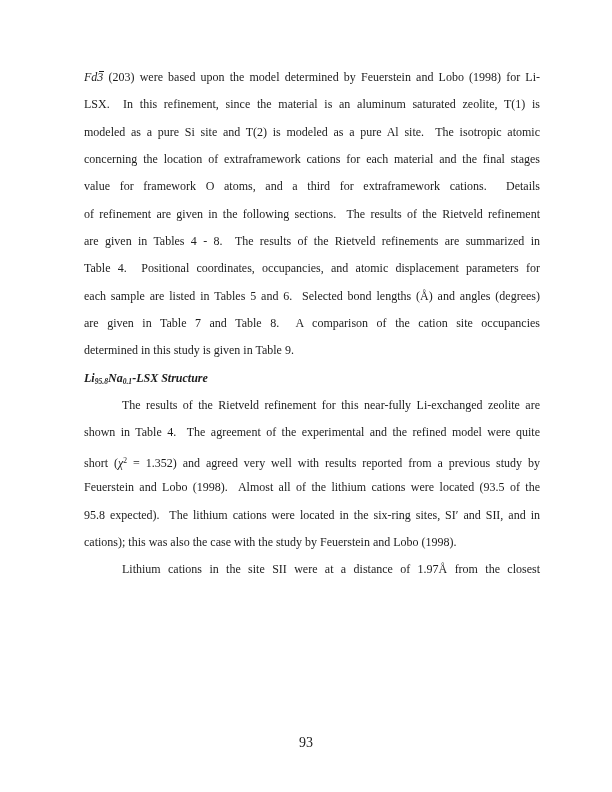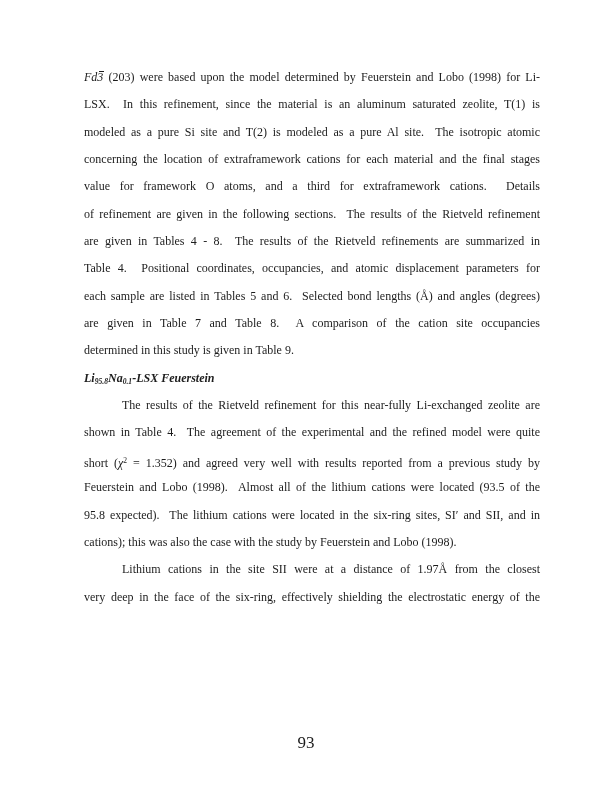--- a/index.html
+++ b/index.html
@@ -53,44 +53,43 @@
     background: #1c1c1c;
   }
   .st-sub { font-size: 7.6px; vertical-align: -1.8px; text-align: right; }
   .st-sup { font-size: 7.6px; vertical-align: 4px; }
   .page-number {
     position: absolute;
     left: 0;
     top: 736px;
     width: 100%;
     text-align: center;
-    font-size: 17px;
+    font-size: 14px;
     line-height: 14px;
   }
 </style>
 </head>
 <body>
 
 <div class="page">
   <div class="text-block">
       <div class="line jst"><span class="st-i">Fd</span><span class="st-ibar">3</span><span> (203) were based upon the model determined by Feuerstein and Lobo (1998) for Li-</span></div>
       <div class="line jst"><span>LSX.&nbsp; In this refinement, since the material is an aluminum saturated zeolite, T(1) is</span></div>
       <div class="line jst"><span>modeled as a pure Si site and T(2) is modeled as a pure Al site.&nbsp; The isotropic atomic</span></div>
       <div class="line jst"><span>concerning the location of extraframework cations for each material and the final stages</span></div>
       <div class="line jst"><span>value for framework O atoms, and a third for extraframework cations.&nbsp; Details</span></div>
       <div class="line jst"><span>of refinement are given in the following sections.&nbsp; The results of the Rietveld refinement</span></div>
       <div class="line jst"><span>are given in Tables 4 - 8.&nbsp; The results of the Rietveld refinements are summarized in</span></div>
       <div class="line jst"><span>Table 4.&nbsp; Positional coordinates, occupancies, and atomic displacement parameters for</span></div>
       <div class="line jst"><span>each sample are listed in Tables 5 and 6.&nbsp; Selected bond lengths (Å) and angles (degrees)</span></div>
       <div class="line jst"><span>are given in Table 7 and Table 8.&nbsp; A comparison of the cation site occupancies</span></div>
       <div class="line"><span>determined in this study is given in Table 9.</span></div>
-      <div class="line heading"><span>Li</span><span class="st-sub">95.8</span><span>Na</span><span class="st-sub">0.1</span><span>-LSX Feuerstein</span></div>
+      <div class="line heading"><span>Li</span><span class="st-sub">95.8</span><span>Na</span><span class="st-sub">0.1</span><span>-LSX Structure</span></div>
       <div class="line jst ind"><span>The results of the Rietveld refinement for this near-fully Li-exchanged zeolite are</span></div>
       <div class="line jst"><span>shown in Table 4.&nbsp; The agreement of the experimental and the refined model were quite</span></div>
       <div class="line jst"><span>short (</span><span class="st-i">χ</span><span class="st-sup">2</span><span> = 1.352) and agreed very well with results reported from a previous study by</span></div>
       <div class="line jst"><span>Feuerstein and Lobo (1998).&nbsp; Almost all of the lithium cations were located (93.5 of the</span></div>
       <div class="line jst"><span>95.8 expected).&nbsp; The lithium cations were located in the six-ring sites, SI′ and SII, and in</span></div>
       <div class="line"><span>cations); this was also the case with the study by Feuerstein and Lobo (1998).</span></div>
       <div class="line jst ind"><span>Lithium cations in the site SII were at a distance of 1.97Å from the closest</span></div>
-      <div class="line jst"><span>very deep in the face of the six-ring, effectively shielding the electrostatic energy of the</span></div>
     </div>
   <div class="page-number">93</div>
 </div>
 
 </body></html>

